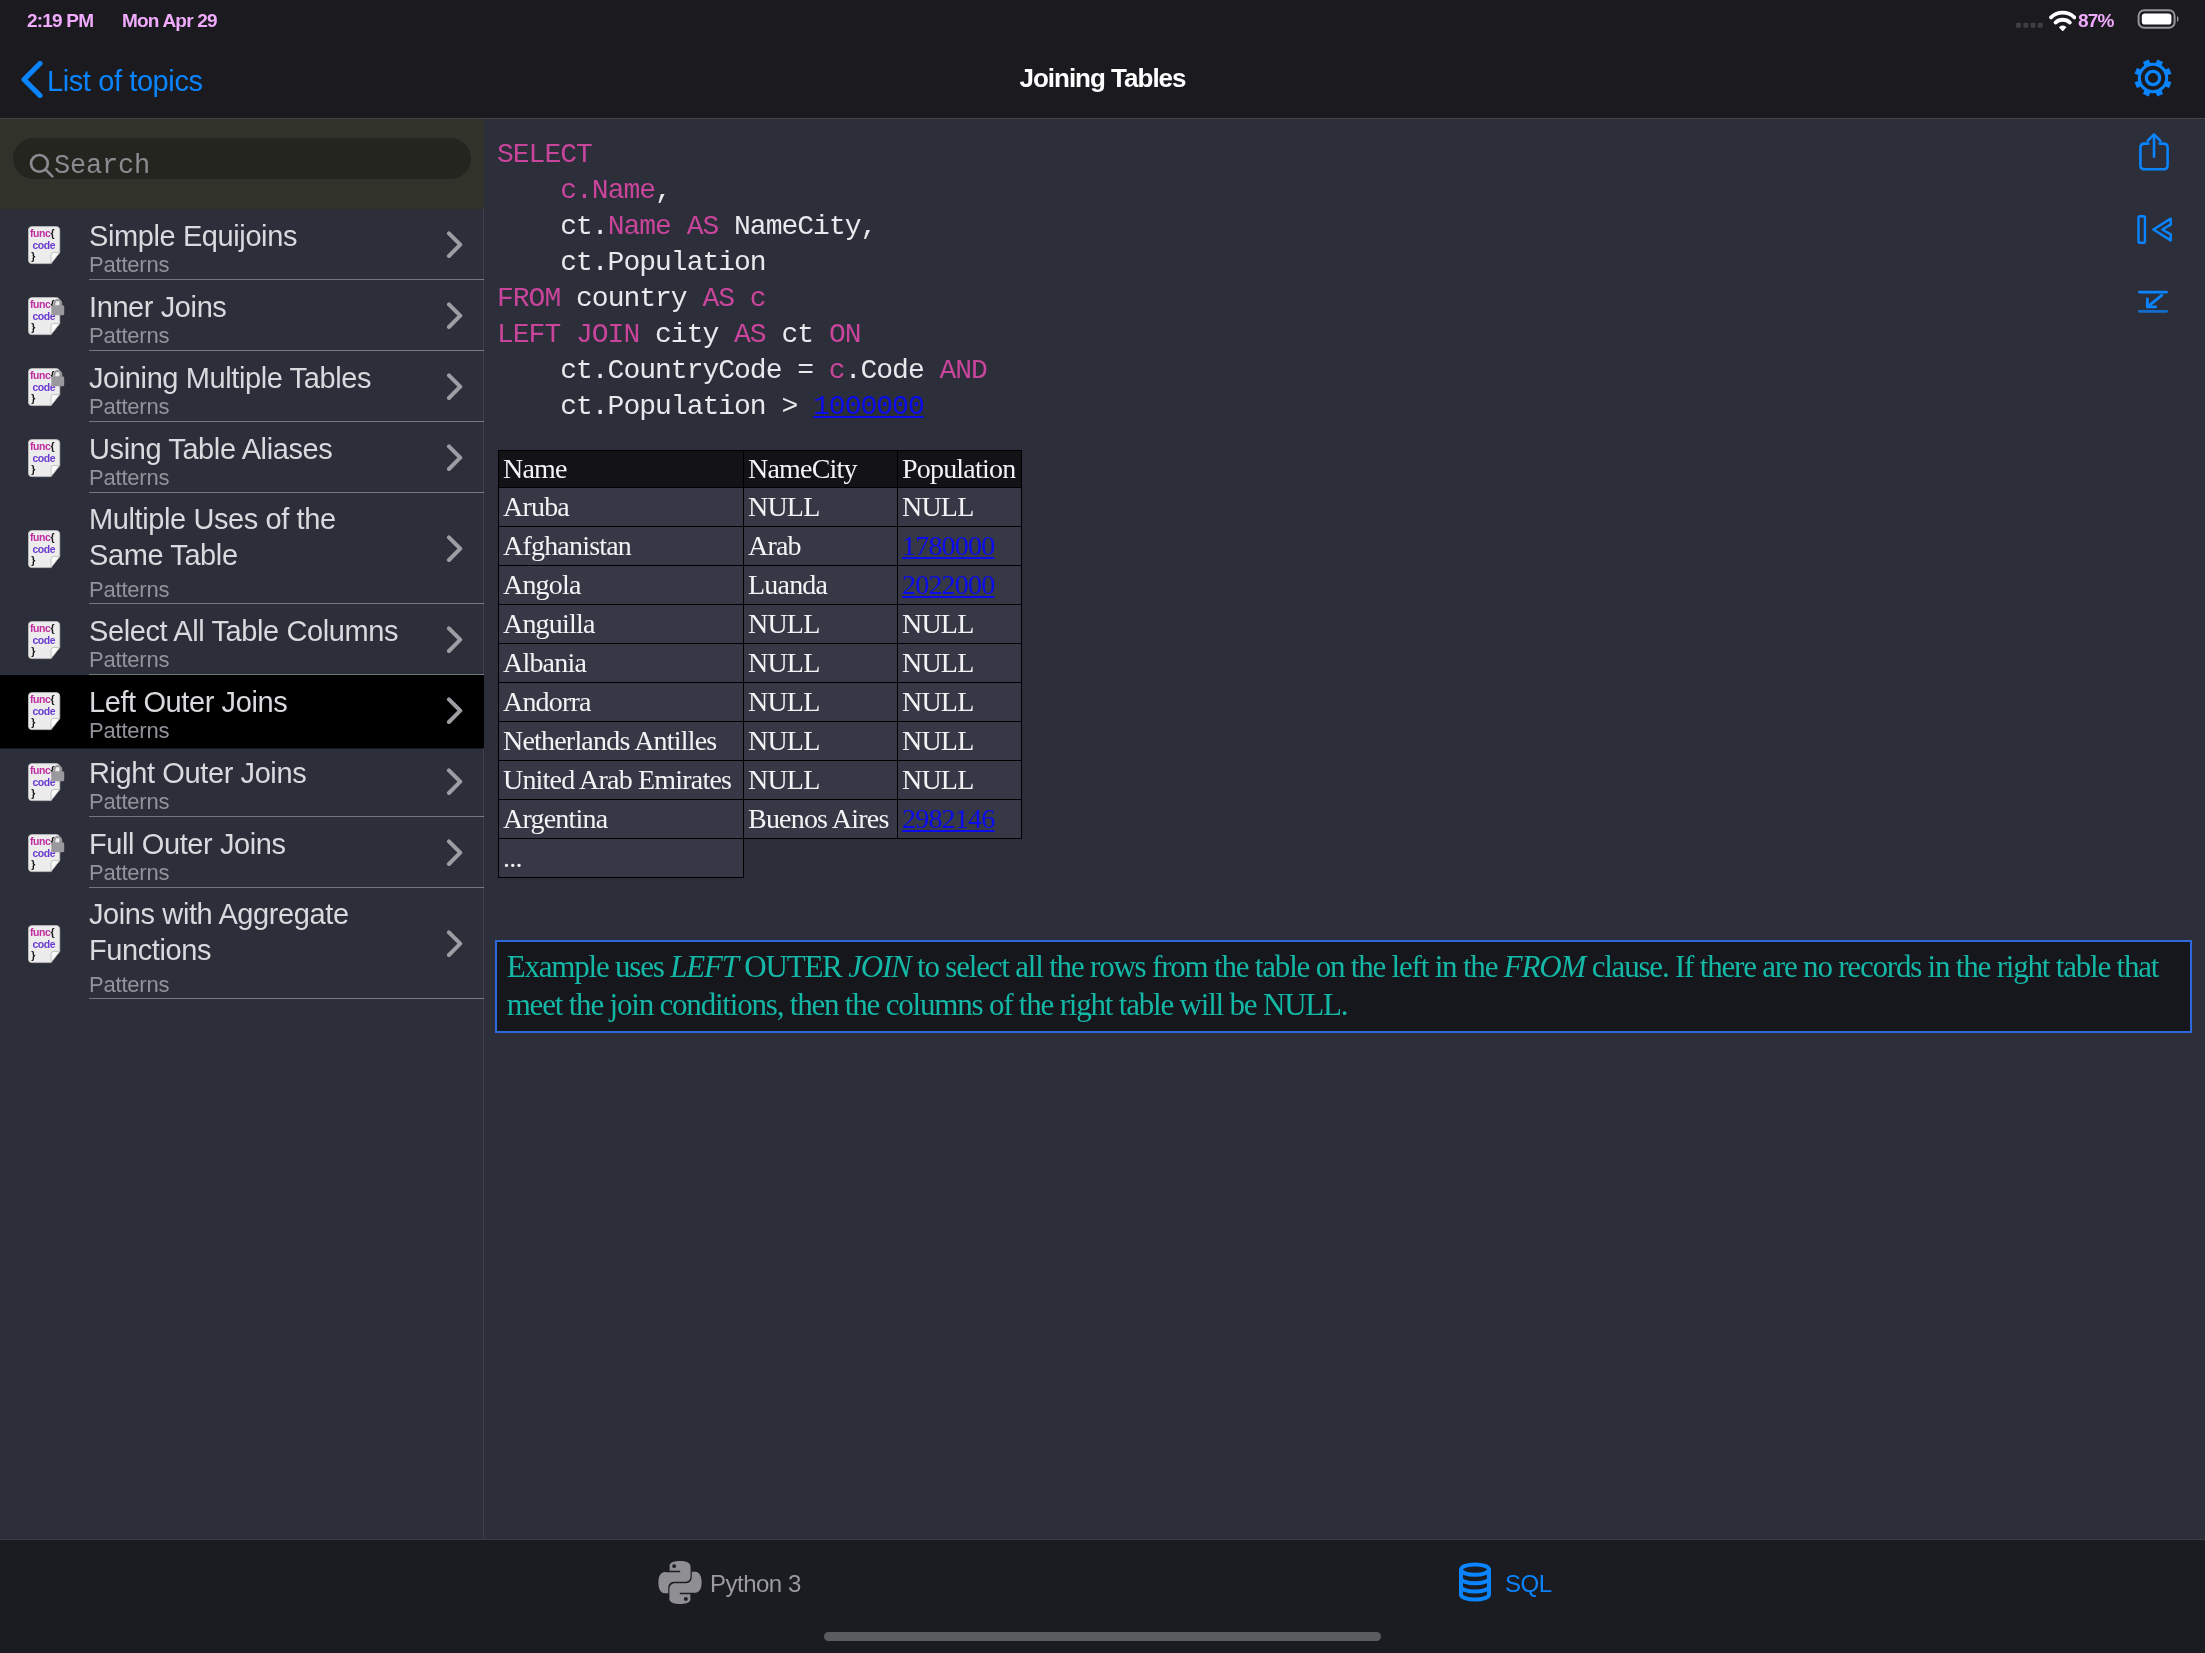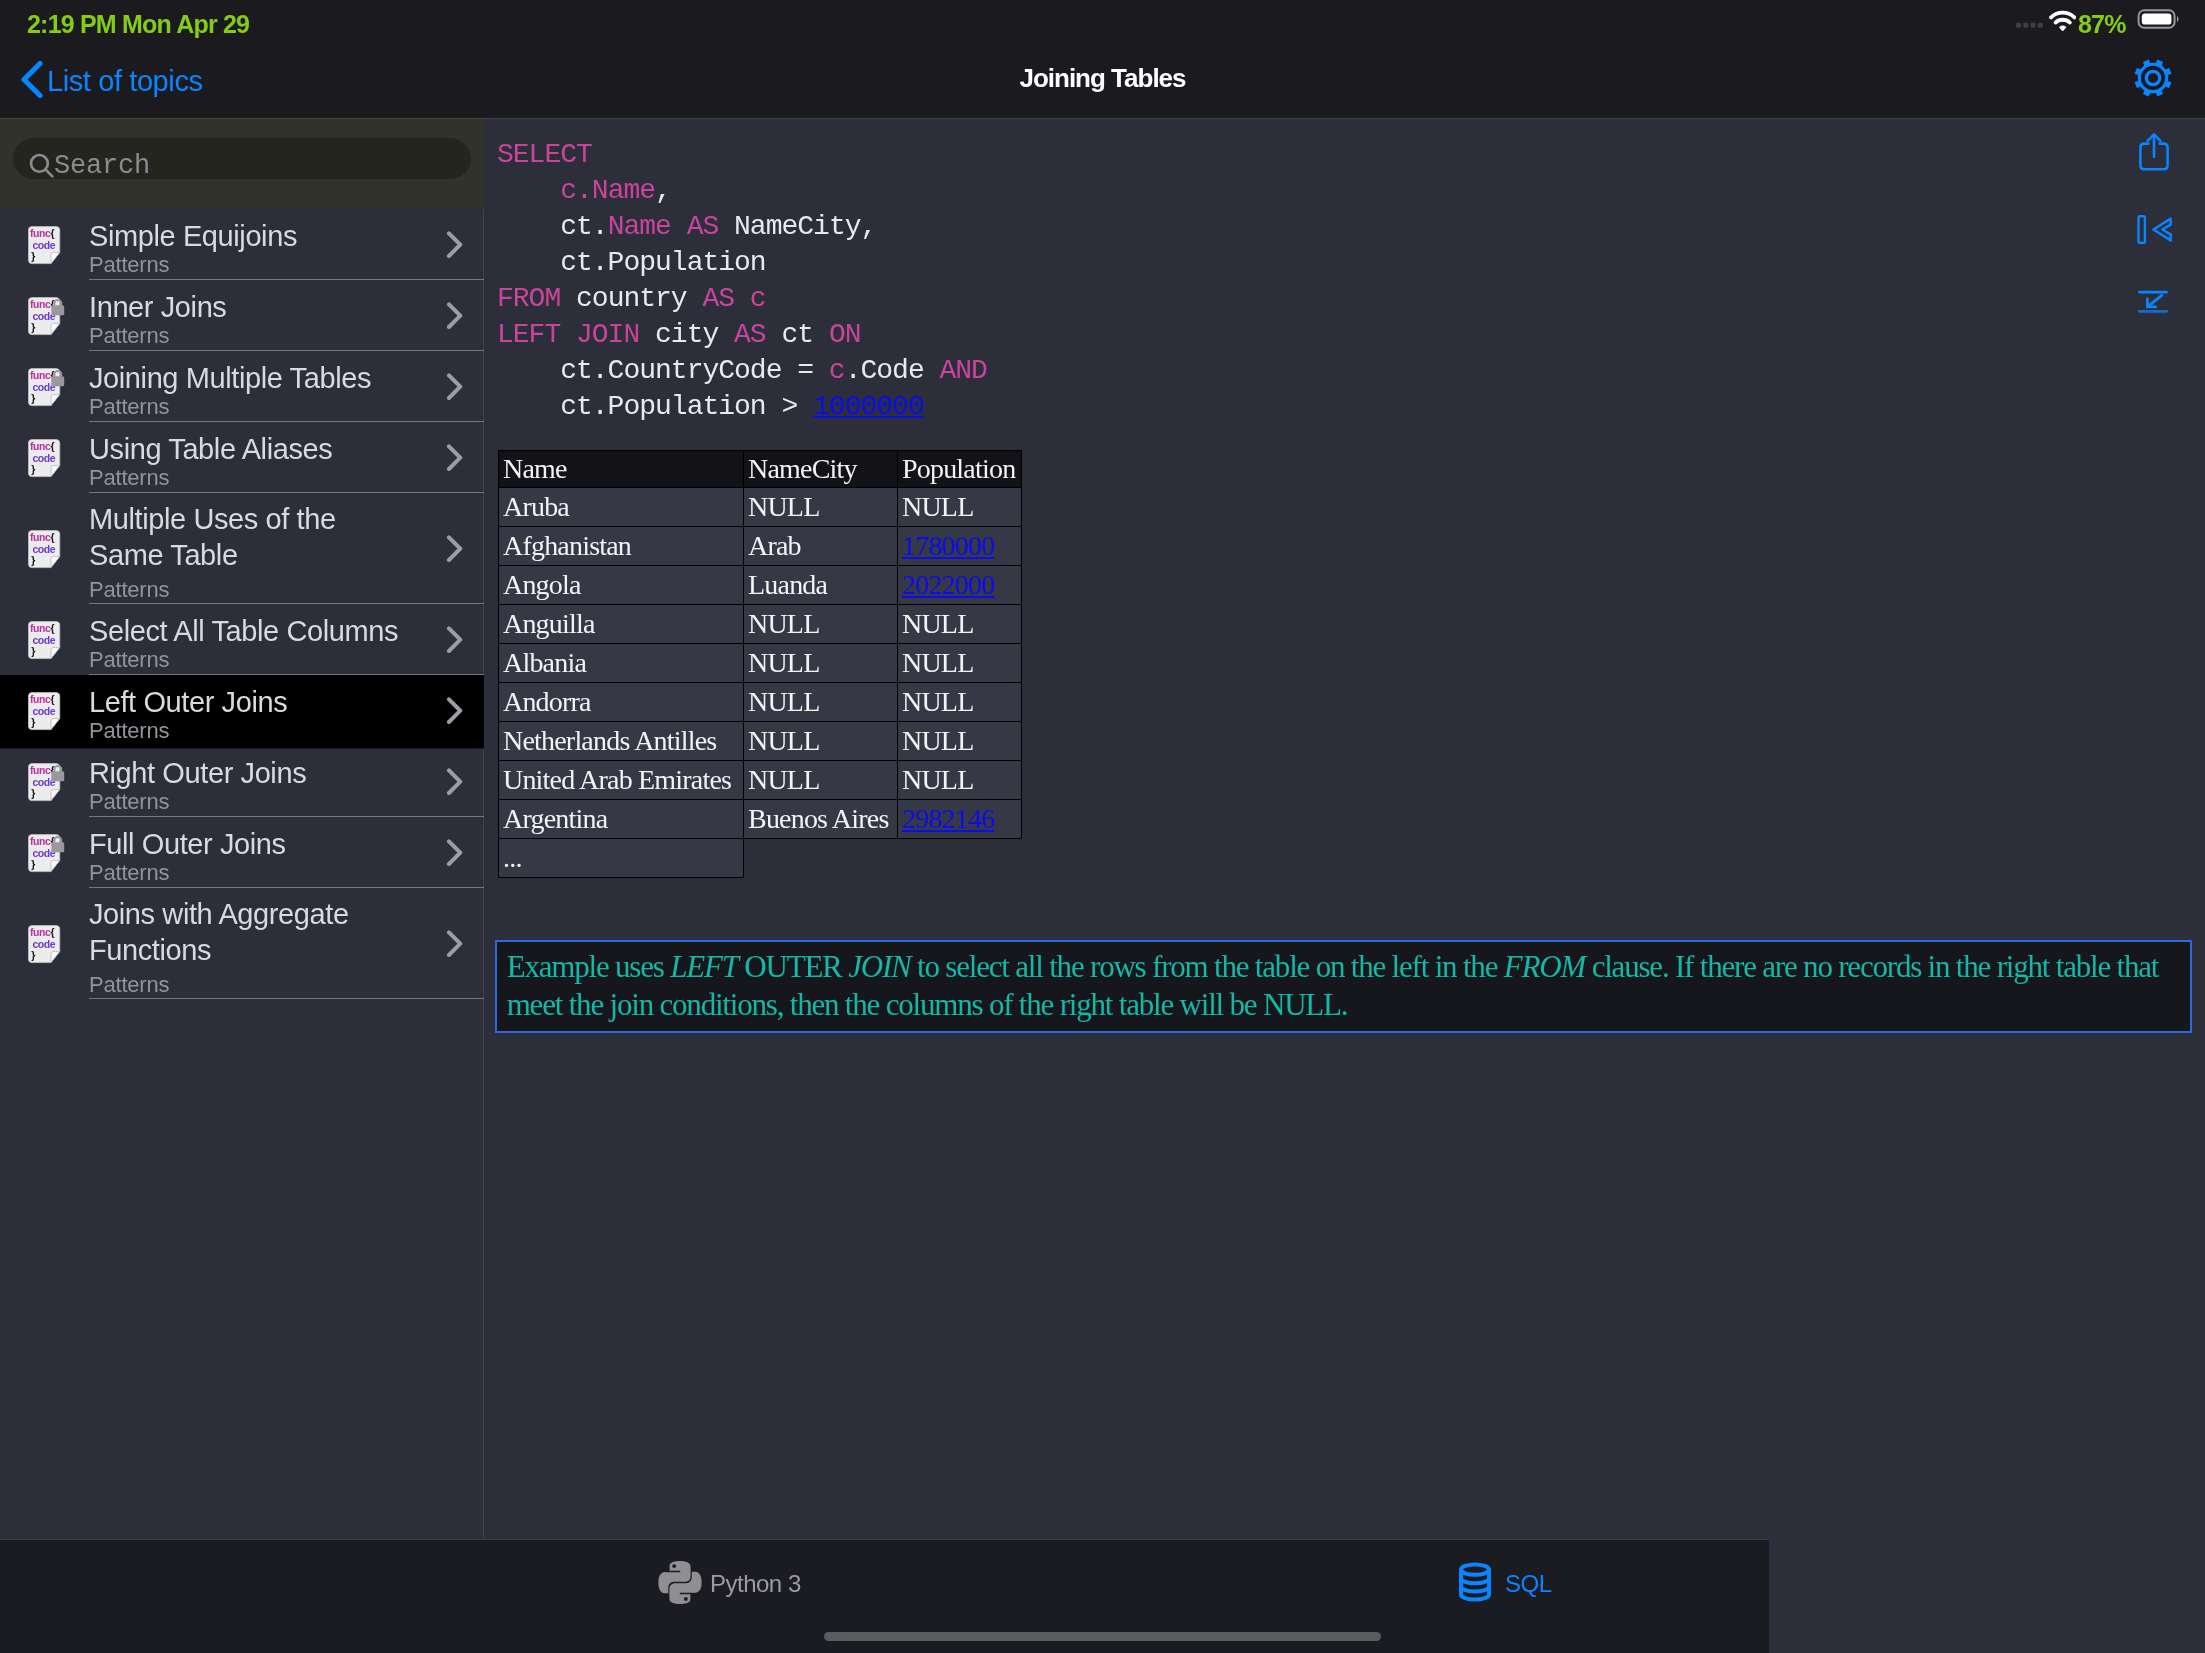--- a/index.html
+++ b/index.html
@@ -1,21 +1,21 @@
 <!DOCTYPE html>
 <html style="font-size:13px"><head>
 <meta charset="utf-8">
 <style>
   * { margin:0; padding:0; box-sizing:border-box; }
   html,body { width:2205px; height:1653px; background:#2c2e3a; overflow:hidden; }
   body { font-family:"Liberation Sans", sans-serif; position:relative; }
   .abs { position:absolute; }
   
   #topbar { position:absolute; left:0; top:0; width:2205px; height:119px; background:#1b1b1f; border-bottom:0.8px solid rgba(255,255,255,0.18); }
-  .statustxt { position:absolute; top:9.7px; color:#84cc16; font-size:25px; font-weight:700; letter-spacing:-0.8px; }
+  .statustxt { position:absolute; top:9.7px; color:#f0abfc; font-size:19px; font-weight:700; letter-spacing:-0.8px; }
   #navtitle { position:absolute; top:63px; width:100%; text-align:center; color:#fff; font-size:26px; font-weight:700; letter-spacing:-1px; }
   #backtxt { position:absolute; left:47px; top:65px; color:#0a84ff; font-size:29px; font-weight:400; letter-spacing:-0.4px; }
   
   #sidebar { position:absolute; left:0; top:119px; width:484px; height:1420px; border-right:0.8px solid rgba(255,255,255,0.09); }
   #searchband { position:absolute; left:0; top:0; width:484px; height:90px; background:#31332a; }
   #searchbox { position:absolute; left:13px; top:18.6px; width:458px; height:41px; border-radius:26px; background:#24251f;font-family:Liberation Mono, monospace; }
   #searchph { position:absolute; left:41px; top:13.7px; font-size:27px; letter-spacing:-0.2px; color:#8b8c92; }
   .row { position:absolute; left:0; width:484px; }
   .row .ttl { position:absolute; left:89px; color:#d9d9de; font-size:29px; font-weight:400; letter-spacing:-0.4px; line-height:36px; }
   .row .sub { position:absolute; left:89px; color:#93939b; font-size:22px; letter-spacing:-0.2px; }
@@ -28,21 +28,21 @@
   #code a { color:#0b0bf0; text-decoration:underline; }
   
   #rtable { position:absolute; left:498px; top:450px; border-collapse:collapse; table-layout:fixed; width:524px; font-family:"Liberation Serif", serif; font-size:28px; letter-spacing:-0.8px; color:#f3f3f5; }
   #rtable th, #rtable td { border:1.6px solid #000; background:#363845; font-weight:400; text-align:left; padding:0 4px; white-space:nowrap; overflow:hidden; }
   #rtable th { background:#121217; height:37px; }
   #rtable td { height:39px; }
   #rtable a { color:#0b0bf0; text-decoration:underline; }
   
   #expl { position:absolute; left:495px; top:940px; width:1697px; height:93px; background:#16171d; border:2.4px solid #2d68dd; font-family:"Liberation Serif", serif; font-size:31px; line-height:38px; color:#14b8a6; padding:5.7px 9.7px; overflow:hidden; letter-spacing:-1.2px; }
   
-  #tabbar { position:absolute; left:0; top:1539px; width:1769px; height:114px; background:#1b1c21; border-top:0.8px solid rgba(255,255,255,0.14); }
+  #tabbar { position:absolute; left:0; top:1539px; width:2205px; height:114px; background:#1b1c21; border-top:0.8px solid rgba(255,255,255,0.14); }
   #homebar { position:absolute; left:824px; top:92px; width:557px; height:9px; border-radius:4.8px; background:#5b5c60; }
   .tablbl { position:absolute; top:30px; font-size:24px; letter-spacing:-0.5px; }
 </style>
 </head>
 <body>
 <div id="topbar">
   <div class="statustxt" style="left:27px;">2:19 PM</div>
   <div class="statustxt" style="left:122px;">Mon Apr 29</div>
   <div class="statustxt" style="left:2078px;">87%</div>
 

